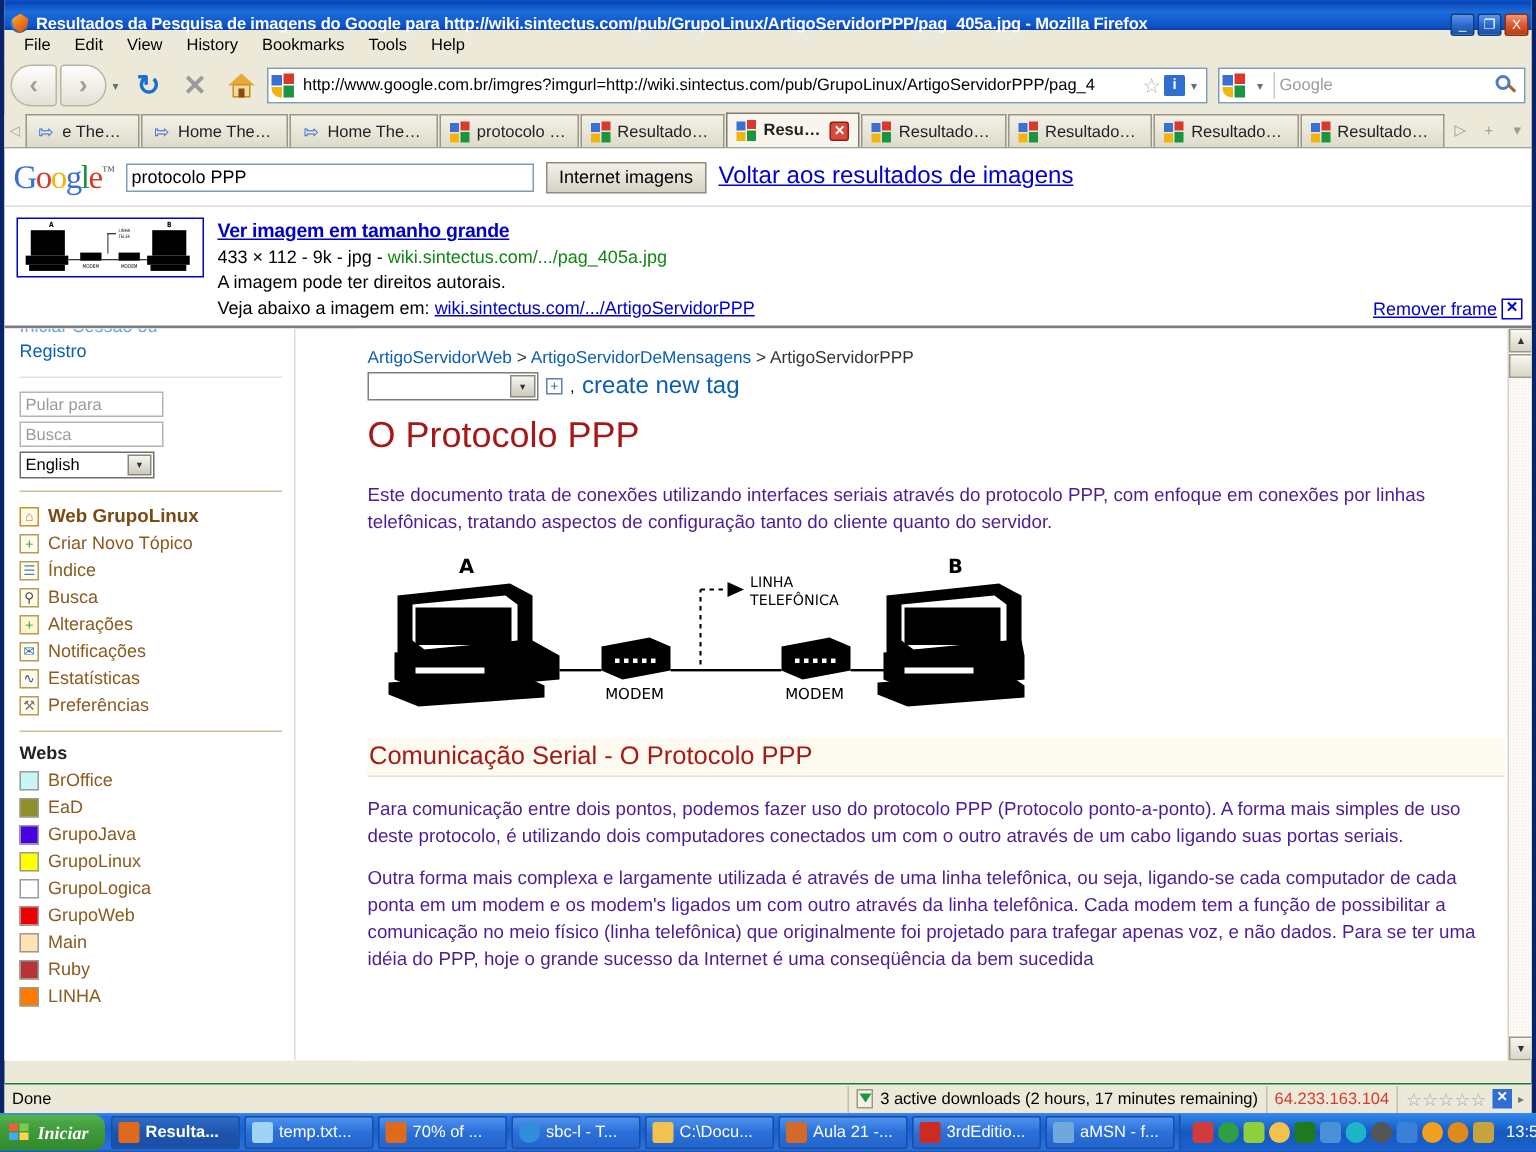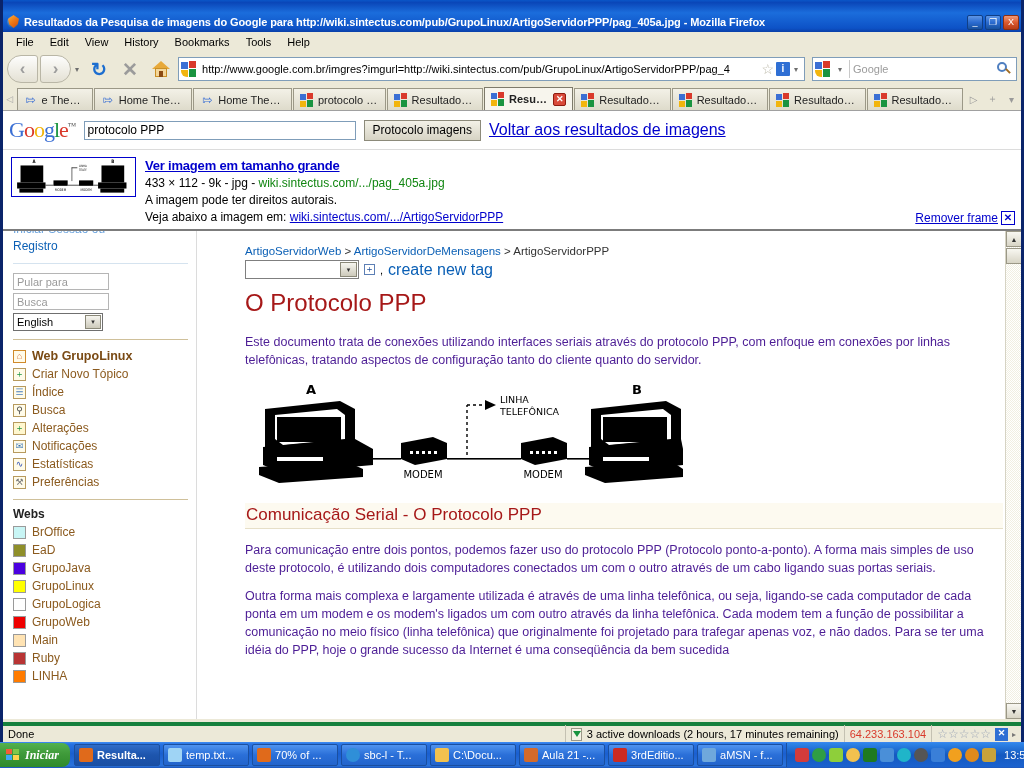--- a/index.html
+++ b/index.html
@@ -15,21 +15,21 @@
   
   #window {
     position: absolute; left: 0; top: 0;
     width: 1024px; height: 742px;
     background: #ece9d8;
     border: 3px solid #0a246a;
     border-top: 0;
     border-bottom: 0;
   }
   #titlebar {
-    height: 32px;
+    height: 20px;
     background: linear-gradient(to bottom, #0a56c8 0%, #0a46b8 8%, #1b6ddc 40%, #0d52c6 88%, #0a3fa8 100%);
     display: flex; align-items: center;
     padding: 12px 2px 0 3px;
     color: #fff;
   }
   #titlebar .ffico {
     width: 14px; height: 14px; margin-right: 4px; flex: 0 0 auto;
     position: relative;
   }
   #titlebar .ffico .globe {
@@ -320,21 +320,21 @@
   }
   .vscroll .sbtn.bot{ position:absolute; bottom:0; left:0;}
   .vscroll .thumb {
     position:absolute; left:0; top:17px; width:16px; height:16px;
     background:linear-gradient(to bottom,#f8f7f1,#d8d5c6); border:1px solid #9b9887;
   }
 
   
   #statusbar {
     position:absolute; left:0; bottom:0; width:100%; height:20px;
-    background:#ece9d8; border-top:4px solid #15803d;
+    background:#ece9d8; border-top:1px solid #15803d;
     display:flex; align-items:center; font-size:11px;
   }
   #statusbar .cell {
     height:18px; display:flex;align-items:center; gap:4px;
     border-left:1px solid #c4c1b2; padding: 0 5px;
   }
   #statusbar .first { flex:1 1 auto; border-left:none; padding-left:5px;}
   .dlico { width:12px;height:13px;position:relative;flex:0 0 auto;}
   .dlico .pg{position:absolute;left:0;top:0;width:11px;height:13px;background:#f5f3e6;border:1px solid #9b9887;}
   .dlico .ar{position:absolute;left:2px;top:3px;width:0;height:0;border-left:4px solid transparent;border-right:4px solid transparent;border-top:6px solid #1a9440;}
@@ -542,21 +542,21 @@
       <div>▷</div>
       <div>＋</div>
       <div>▾</div>
     </span>
   </div>
 
   <div id="gframe">
     <div id="grow1">
       <span class="glogo"><span class="c1">G</span><span class="c2">o</span><span class="c3">o</span><span class="c4">g</span><span class="c5">l</span><span class="c6">e</span><sup>™</sup></span>
       <span class="gq">protocolo PPP</span>
-      <span class="gbtn">Protocolo imagens</span>
+      <span class="gbtn">Internet imagens</span>
       <span class="glink">Voltar aos resultados de imagens</span>
     </div>
 
     <div id="grow2">
       <div id="gthumb">
         <svg viewBox="0 0 433 112" width="123" height="38" preserveAspectRatio="none">
           <g fill="#000">
             <text x="78" y="16" font-size="14" font-family="DejaVu Sans" text-anchor="middle" font-weight="bold">A</text>
             <text x="355" y="16" font-size="14" font-family="DejaVu Sans" text-anchor="middle" font-weight="bold">B</text>
             <rect x="30" y="22" width="80" height="50"></rect>

